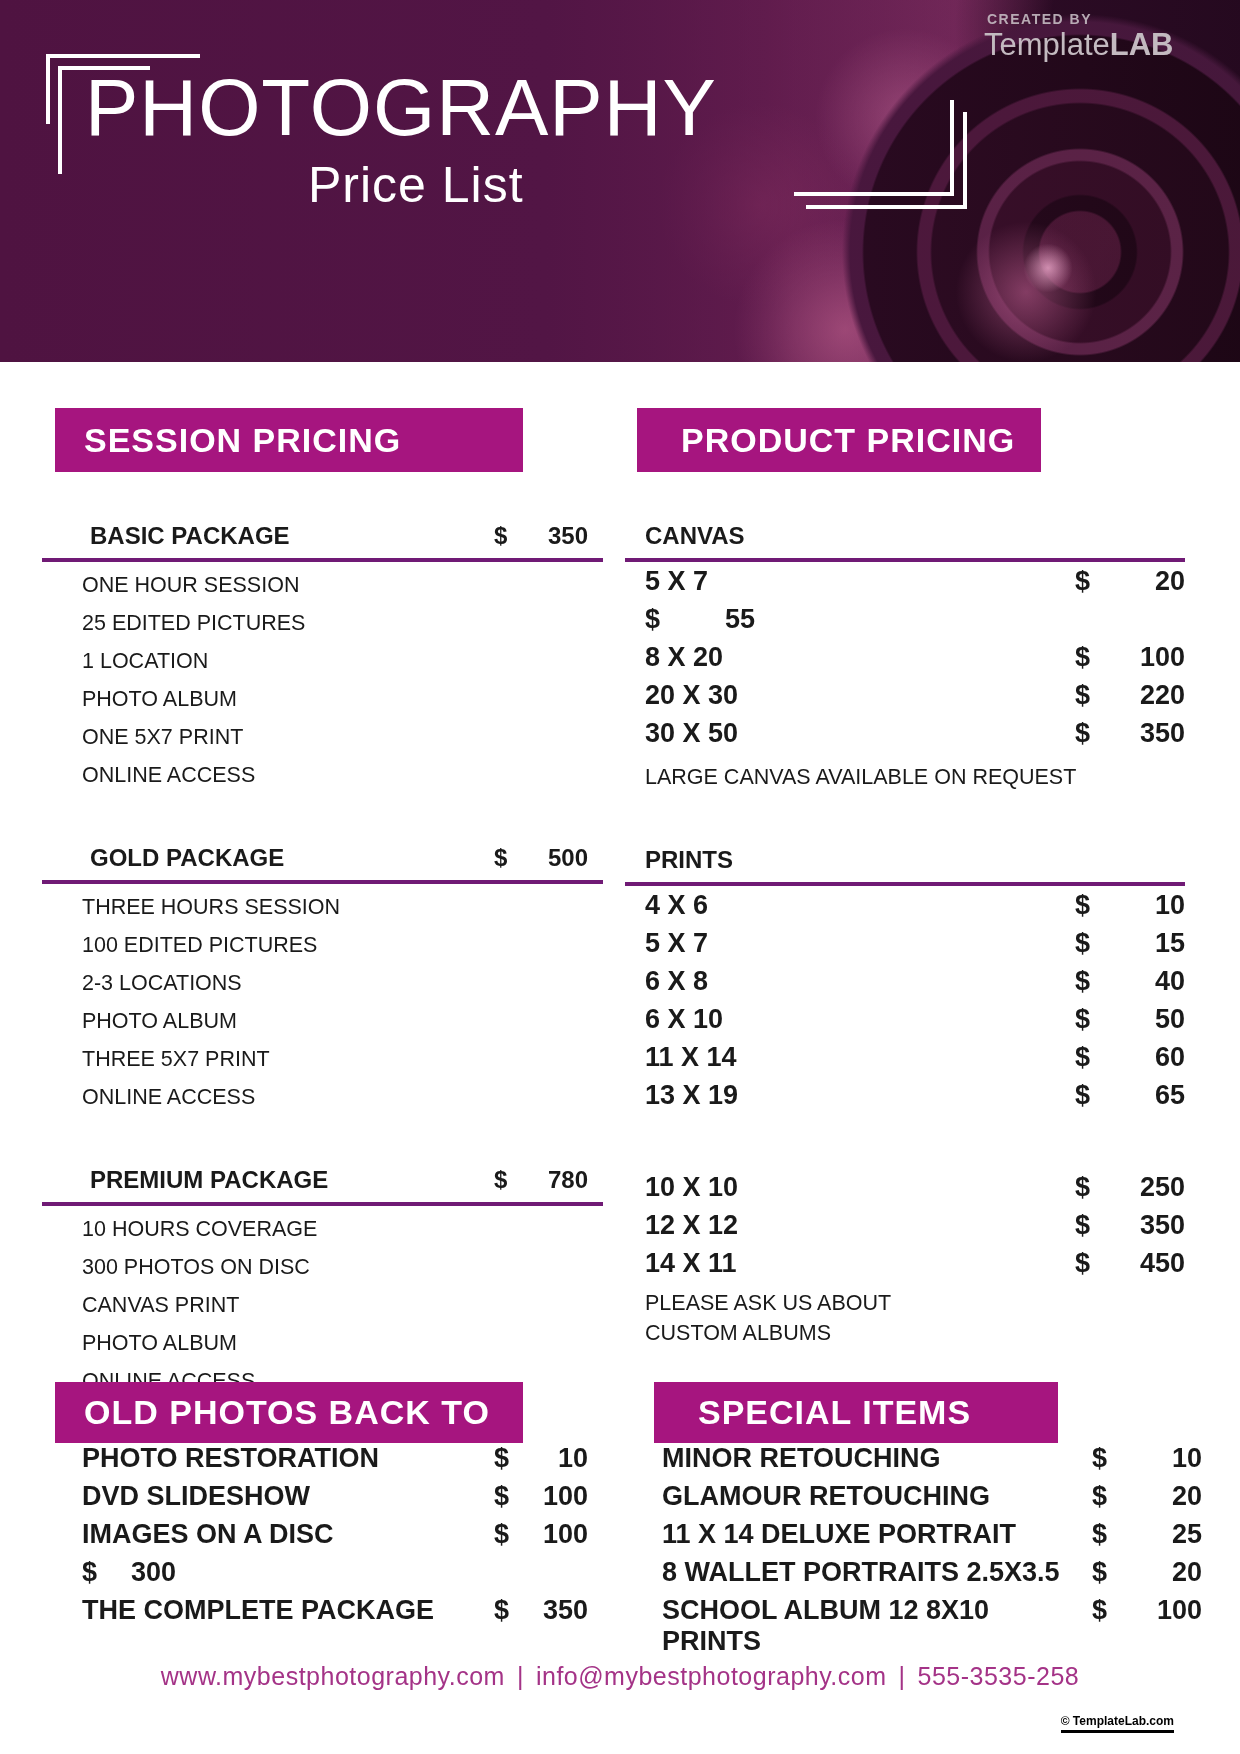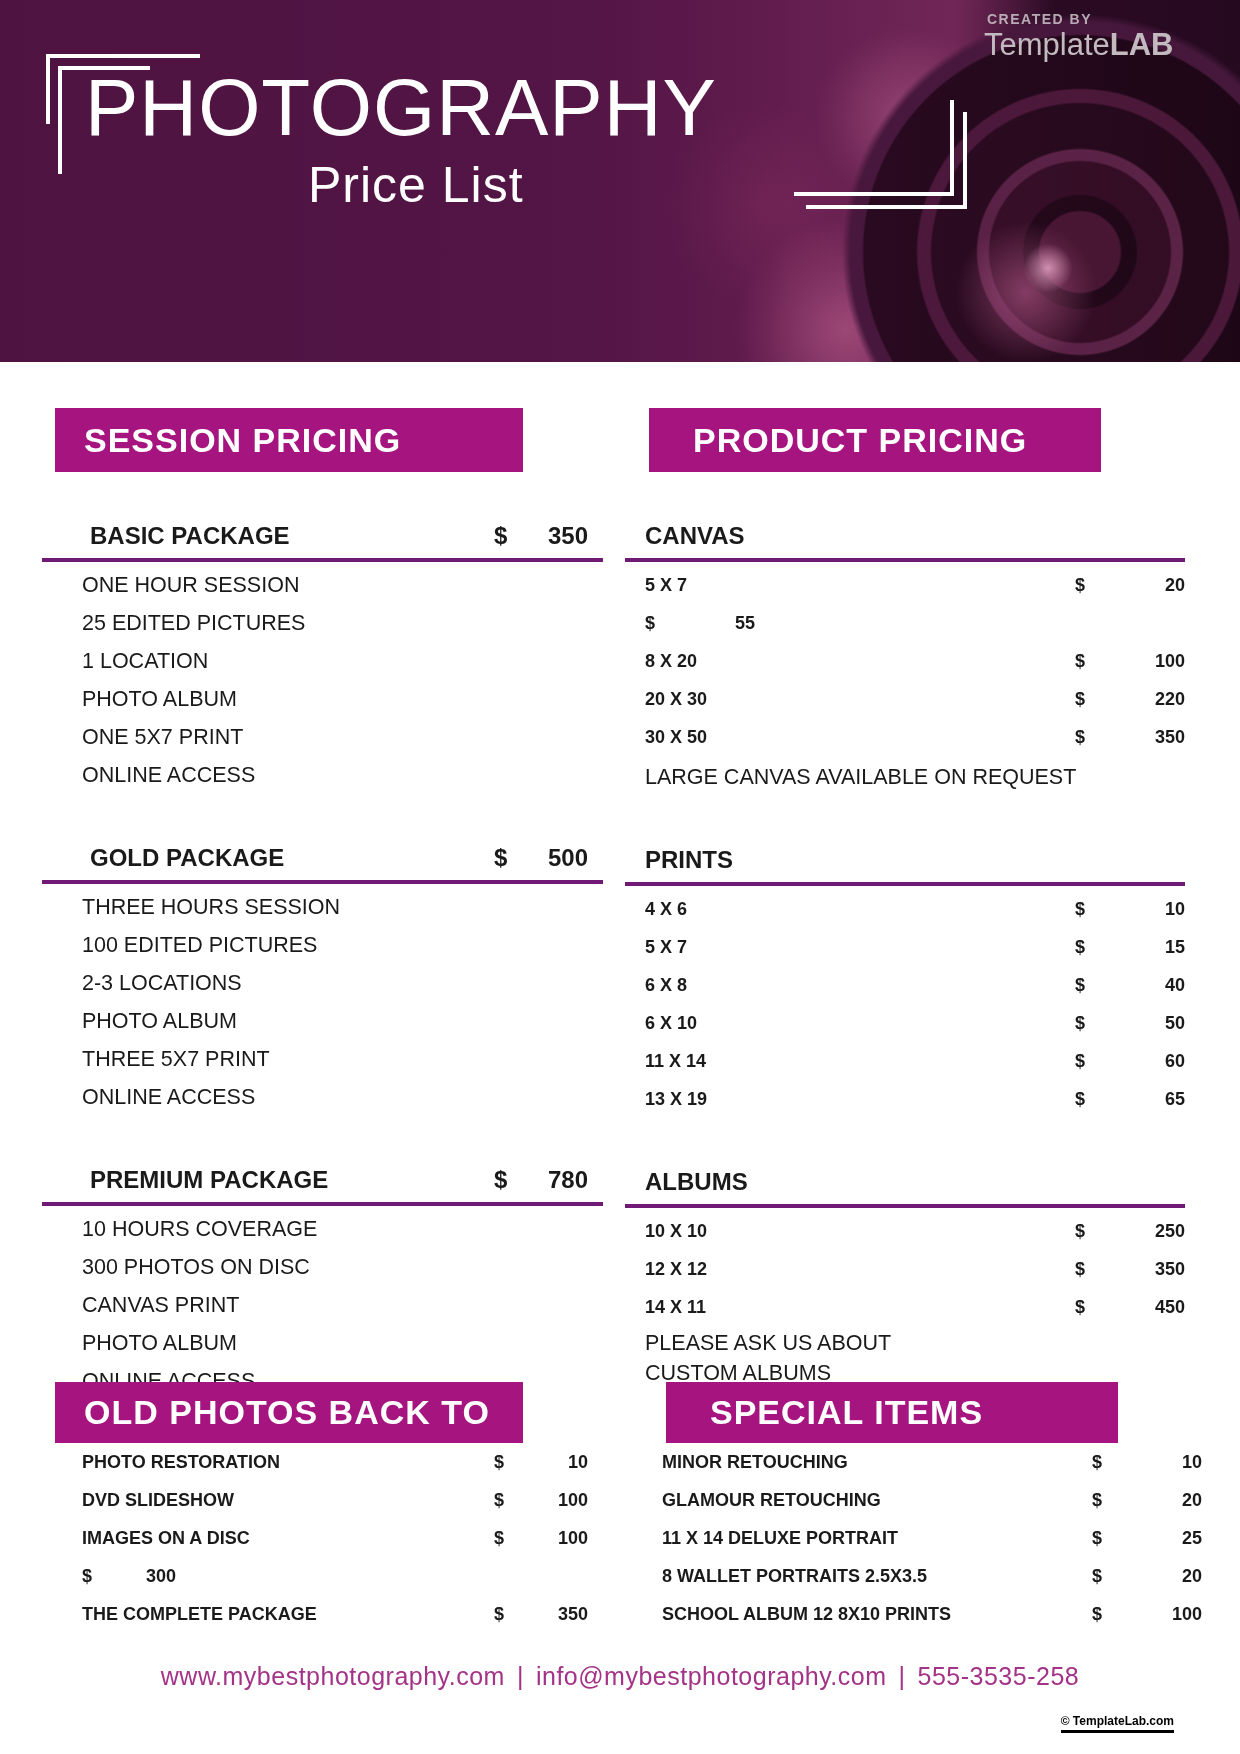--- a/index.html
+++ b/index.html
@@ -49,39 +49,39 @@
   
   .col{position:absolute;width:561px;}
   .col-left{left:42px;top:408px;}
   .col-right{left:625px;top:408px;width:560px;}
   .col-left-bottom{left:42px;top:1382px;}
   .col-right-bottom{left:642px;top:1382px;width:560px;}
 
   .band{height:64px;line-height:64px;background:#a6157f;color:#fff;
     font-weight:bold;font-size:34px;letter-spacing:1px;padding-left:24px;box-sizing:border-box;}
   .col-left .band,.col-left-bottom .band{margin-left:13px;width:468px;padding-left:29px;}
-  .col-right .band,.col-right-bottom .band{margin-left:24px;width:452px;padding-left:44px;}
+  .col-right .band,.col-right-bottom .band{margin-left:12px;width:404px;padding-left:44px;}
   .col-left-bottom .band,.col-right-bottom .band{height:61px;line-height:61px;}
 
   .group{margin-top:50px;}
   .group:first-of-type{margin-top:26px;}
 
   .group-head{display:flex;align-items:baseline;border-bottom:4px solid #701a75;
     font-weight:bold;font-size:24px;padding:0 15px 8px 48px;}
   .col-right .group-head{padding:0 0 8px 20px;}
   .g-name{flex:1;}
   .g-cur{width:34px;}
   .g-val{width:60px;text-align:right;}
 
   .items{padding-top:4px;}
   .item{height:38px;display:flex;align-items:center;padding-left:40px;font-size:21.5px;}
 
   .rows{padding-top:4px;}
-  .price-row{height:38px;display:flex;align-items:center;padding-left:20px;
-    font-size:18px;font-weight:bold;}
+  .price-row{height:38px;display:flex;padding-left:20px;
+    font-size:27px;font-weight:bold;}
   .row-label{flex:1;}
   .row-cur{width:34px;}
   .row-val{width:76px;text-align:right;}
 
   .col-left-bottom .price-row{padding-left:40px;padding-right:15px;}
   .col-left-bottom .row-val{width:60px;}
   .col-left-bottom .rows,.col-right-bottom .rows{padding-top:0;}
 
   .group-note{min-height:38px;display:flex;align-items:center;padding-left:20px;
     font-size:21.5px;line-height:30px;white-space:pre-line;margin-top:2px;}
@@ -237,23 +237,20 @@
           <div class="price-row">
     <span class="row-label">13 X 19</span>
     <span class="row-cur">$</span>
     <span class="row-val">65</span>
   </div>
         </div>
 
     </div>
 
     <div class="group">
-      <div class="group-head">
-        <span class="g-name">ALBUMS</span>
-      </div>
       <div class="rows">
           <div class="price-row">
     <span class="row-label">10 X 10</span>
     <span class="row-cur">$</span>
     <span class="row-val">250</span>
   </div>
           <div class="price-row">
     <span class="row-label">12 X 12</span>
     <span class="row-cur">$</span>
     <span class="row-val">350</span>

